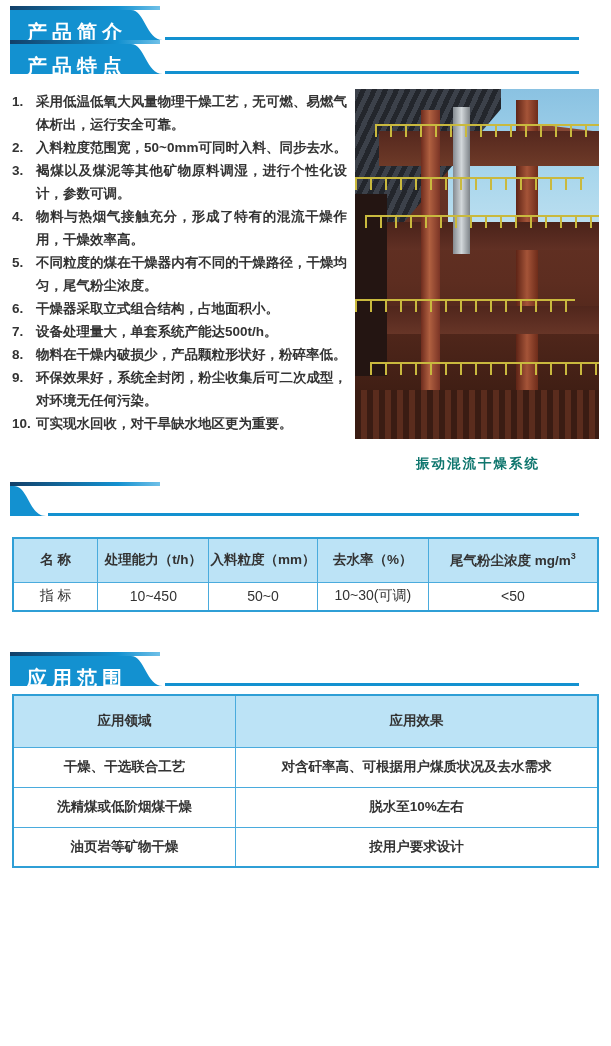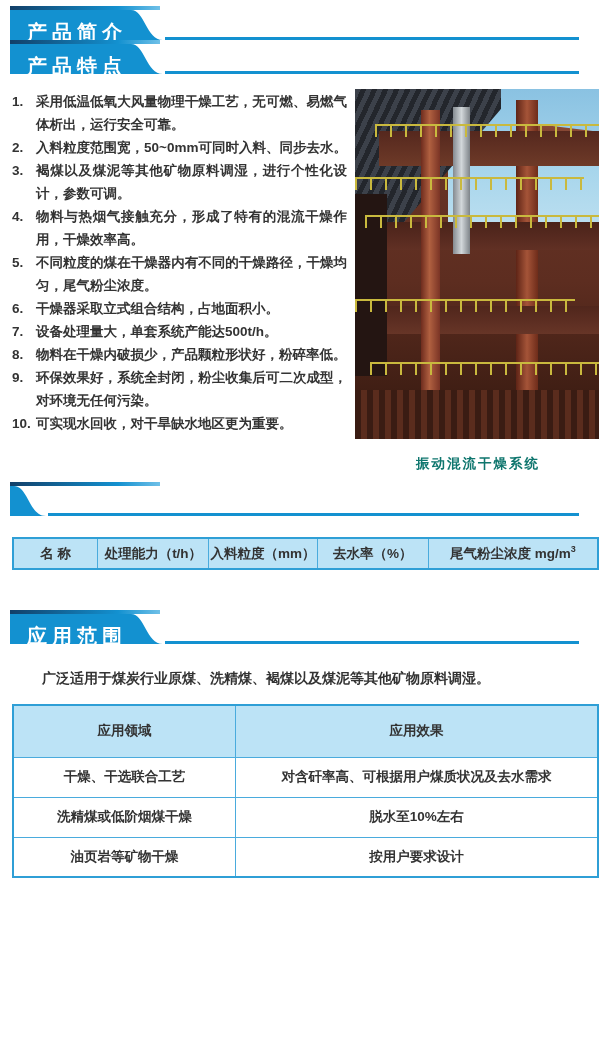--- a/index.html
+++ b/index.html
@@ -78,21 +78,21 @@
 
   
   table { border-collapse:collapse; width:100%; table-layout:fixed; }
   .blue-table { border:2px solid #2f9fd6; margin:0 2px; width:calc(100% - 4px); }
   .blue-table td, .blue-table th {
     border:1px solid #4aabdd; text-align:center; vertical-align:middle;
     font-size:13.5px; color:#333;
   }
   .blue-table th { background:#bce3f6; font-weight:bold; }
   .tech-table { margin-top:21px; }
-  .tech-table th { height:31px; }
+  .tech-table th { height:44px; }
   .tech-table td { height:29px; font-weight:normal; font-size:14px; }
   .app-table { margin-top:8px; }
   .app-table th { height:52px; }
   .app-table td { height:40px; font-weight:bold; }
   sup { font-size:9px; }
 
   .app-intro {
     margin:22px 4px 14px; font-size:14px; line-height:24px;
     text-indent:2em; font-weight:bold; color:#333;
   }
@@ -209,34 +209,40 @@
         <col style="width:29%">
       </colgroup>
     <tbody>
         <tr>
       <th>名 称</th>
       <th>处理能力（t/h）</th>
       <th>入料粒度（mm）</th>
       <th>去水率（%）</th>
       <th><span>尾气粉尘浓度  mg/m</span><sup>3</sup></th>
     </tr>
+    <tr>
+      <td>指 标</td>
+      <td>10~450</td>
+      <td>50~0</td>
+      <td>10~30(可调)</td>
+      <td>&lt;50</td>
+    </tr>
   </tbody>
     </table>
 
   <div class="gap3"></div>
 
   <div class="sec">
     <div class="strip"></div>
     <div class="tab">应用范围</div>
     <svg class="curve" viewBox="0 0 38 30" preserveAspectRatio="none">
         <path d="M0,0 L4,0 C18,0 19,30 36,30 L0,30 Z" fill="#1391d0"></path>
       </svg>
     <div class="tail"></div>
   </div>
-  <p class="app-intro">广泛适用于煤炭行业原煤、洗精煤、褐煤以及煤泥等其他矿物原料调湿。</p>
 
   <table class="blue-table app-table">
     <colgroup>
         <col style="width:38%">
         <col style="width:62%">
       </colgroup>
     <tbody>
         <tr>
       <th>应用领域</th>
       <th>应用效果</th>

